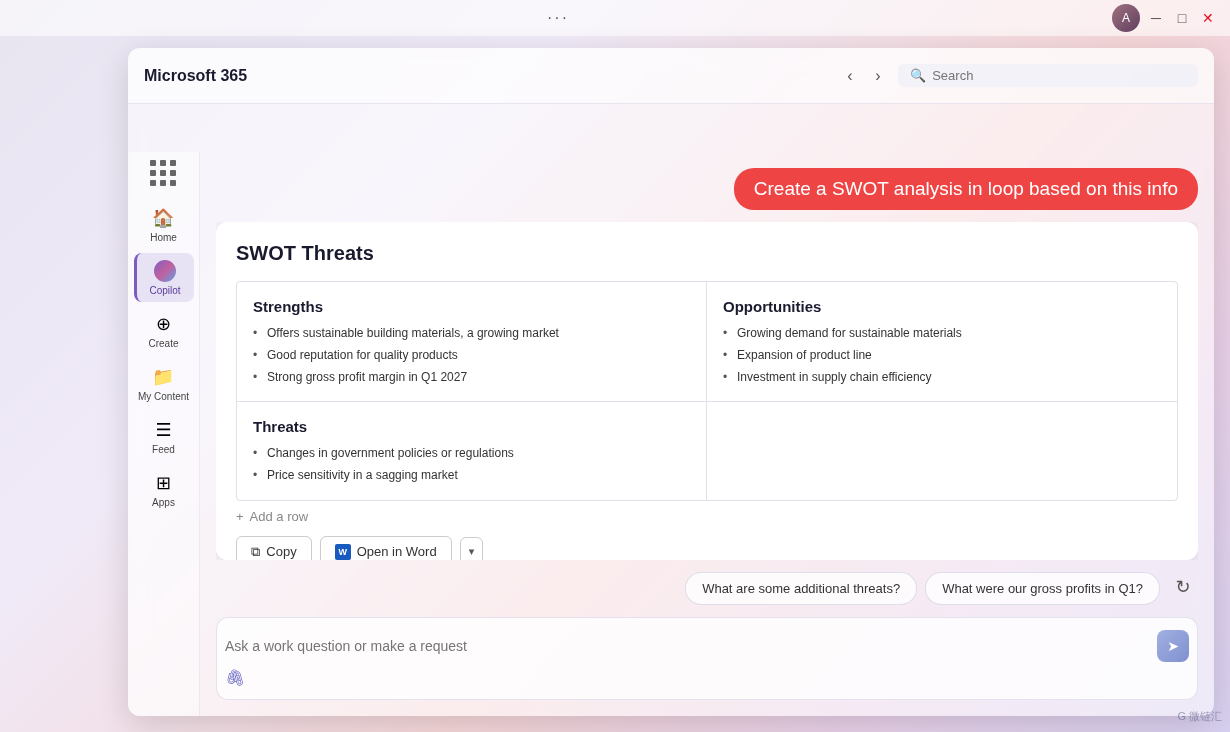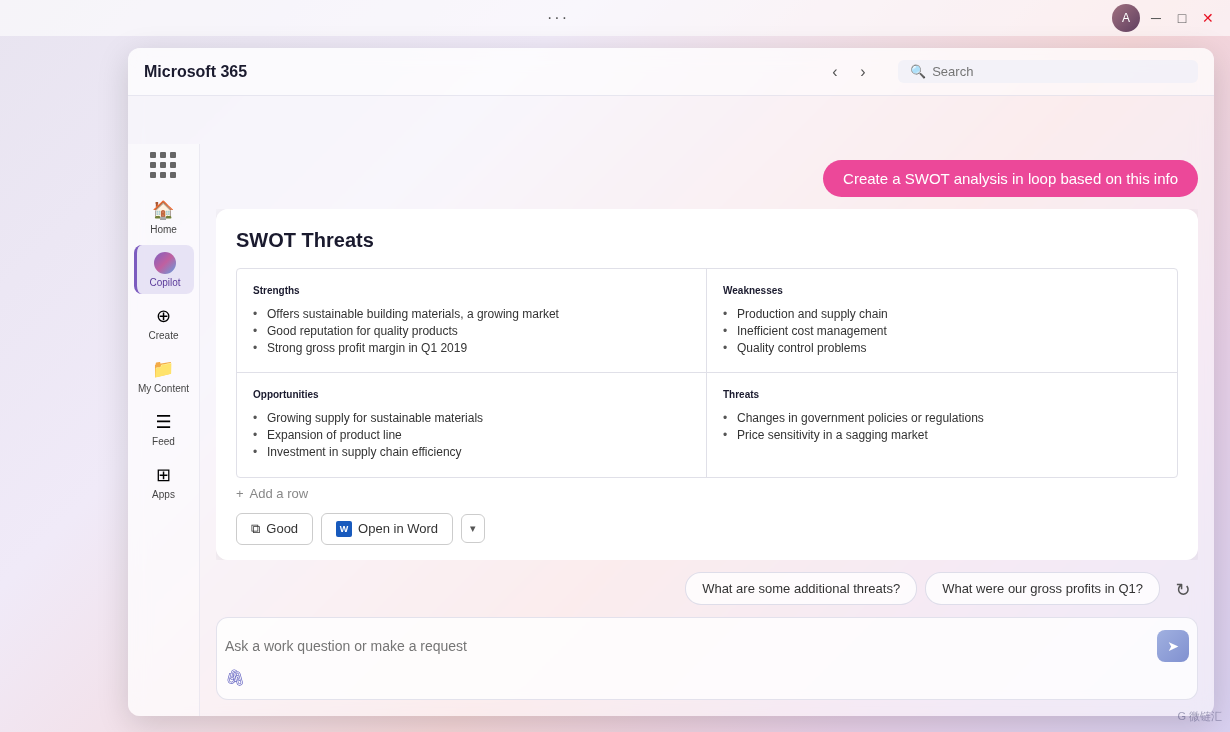--- a/index.html
+++ b/index.html
@@ -56,25 +56,25 @@
       border-radius: 12px;
       box-shadow: 0 8px 32px rgba(0,0,0,0.15);
       backdrop-filter: blur(10px);
       display: flex;
       flex-direction: column;
       overflow: hidden;
     }
 
     
     .app-header {
-      height: 48px;
+      height: 56px;
       display: flex;
       align-items: center;
       padding: 0 16px;
-      gap: 23px;
+      gap: 8px;
       border-bottom: 1px solid rgba(200,200,220,0.4);
       background: rgba(255,255,255,0.5);
     }
     .nav-arrows {
       display: flex; gap: 4px;
     }
     .nav-arrow {
       width: 24px; height: 24px;
       border: none; background: none;
       cursor: pointer;
@@ -165,26 +165,26 @@
       display: flex;
       flex-direction: column;
       padding: 16px;
       gap: 12px;
       overflow: hidden;
     }
 
     
     .swot-button {
       align-self: flex-end;
-      background: #ec4899;
+      background: #ef4444;
       color: white;
       border: none;
       border-radius: 20px;
       padding: 10px 20px;
-      font-size: 15px;
+      font-size: 19px;
       cursor: pointer;
       font-family: inherit;
     }
 
     
     .chat-area {
       flex: 1;
       display: flex;
       flex-direction: column;
       gap: 12px;
@@ -215,30 +215,31 @@
       overflow: hidden;
     }
     .swot-cell {
       padding: 16px;
       border-right: 1px solid #e0e0e8;
       border-bottom: 1px solid #e0e0e8;
     }
     .swot-cell:nth-child(2n) { border-right: none; }
     .swot-cell:nth-child(3), .swot-cell:nth-child(4) { border-bottom: none; }
     .swot-cell-title {
-      font-size: 10px;
+      font-size: 15px;
       font-weight: 700;
       color: #1a1a2e;
       margin-bottom: 10px;
     }
     .swot-list {
       list-style: none;
       padding: 0;
       display: flex;
       flex-direction: column;
+      gap: 5px;
       justify-content: space-between;
     }
     .swot-list li {
       font-size: 12px;
       color: #333;
       padding-left: 14px;
       position: relative;
       line-height: 1.4;
     }
     .swot-list li::before {
@@ -304,21 +305,21 @@
       padding: 7px 8px;
       cursor: pointer;
       color: #555;
       font-size: 11px;
     }
 
     
     .suggestions {
       display: flex;
       gap: 8px;
-      align-items: flex-end;
+      align-items: flex-start;
       justify-content: flex-end;
       flex-wrap: wrap;
     }
     .suggestion-chip {
       background: rgba(255,255,255,0.8);
       border: 1px solid rgba(200,200,220,0.6);
       border-radius: 16px;
       padding: 8px 16px;
       font-size: 13px;
       color: #333;
@@ -487,37 +488,29 @@
         <div class="swot-card">
           <div class="swot-title">SWOT Threats</div>
 
           <div class="swot-grid">
 
             <div class="swot-cell">
               <div class="swot-cell-title">Strengths</div>
               <ul class="swot-list">
                 <li>Offers sustainable building materials, a growing market</li>
                 <li>Good reputation for quality products</li>
-                <li>Strong gross profit margin in Q1 2019</li>
+                <li>Strong gross profit margin in Q1 2027</li>
               </ul>
             </div>
 
-            <div class="swot-cell">
-              <div class="swot-cell-title">Weaknesses</div>
-              <ul class="swot-list">
-                <li>Production and supply chain</li>
-                <li>Inefficient cost management</li>
-                <li>Quality control problems</li>
-              </ul>
-            </div>
 
             <div class="swot-cell">
               <div class="swot-cell-title">Opportunities</div>
               <ul class="swot-list">
-                <li>Growing supply for sustainable materials</li>
+                <li>Growing demand for sustainable materials</li>
                 <li>Expansion of product line</li>
                 <li>Investment in supply chain efficiency</li>
               </ul>
             </div>
 
             <div class="swot-cell">
               <div class="swot-cell-title">Threats</div>
               <ul class="swot-list">
                 <li>Changes in government policies or regulations</li>
                 <li>Price sensitivity in a sagging market</li>
@@ -526,21 +519,21 @@
           </div>
 
           <div class="add-row">
             <span>+</span>
             <span>Add a row</span>
           </div>
 
           <div class="action-buttons">
             <button class="btn-copy">
               <span>⧉</span>
-              <span>Good</span>
+              <span>Copy</span>
             </button>
             <button class="btn-open-word">
               <div class="word-icon">W</div>
               <span>Open in Word</span>
             </button>
             <button class="btn-dropdown">▾</button>
           </div>
 
         </div>
       </div>

